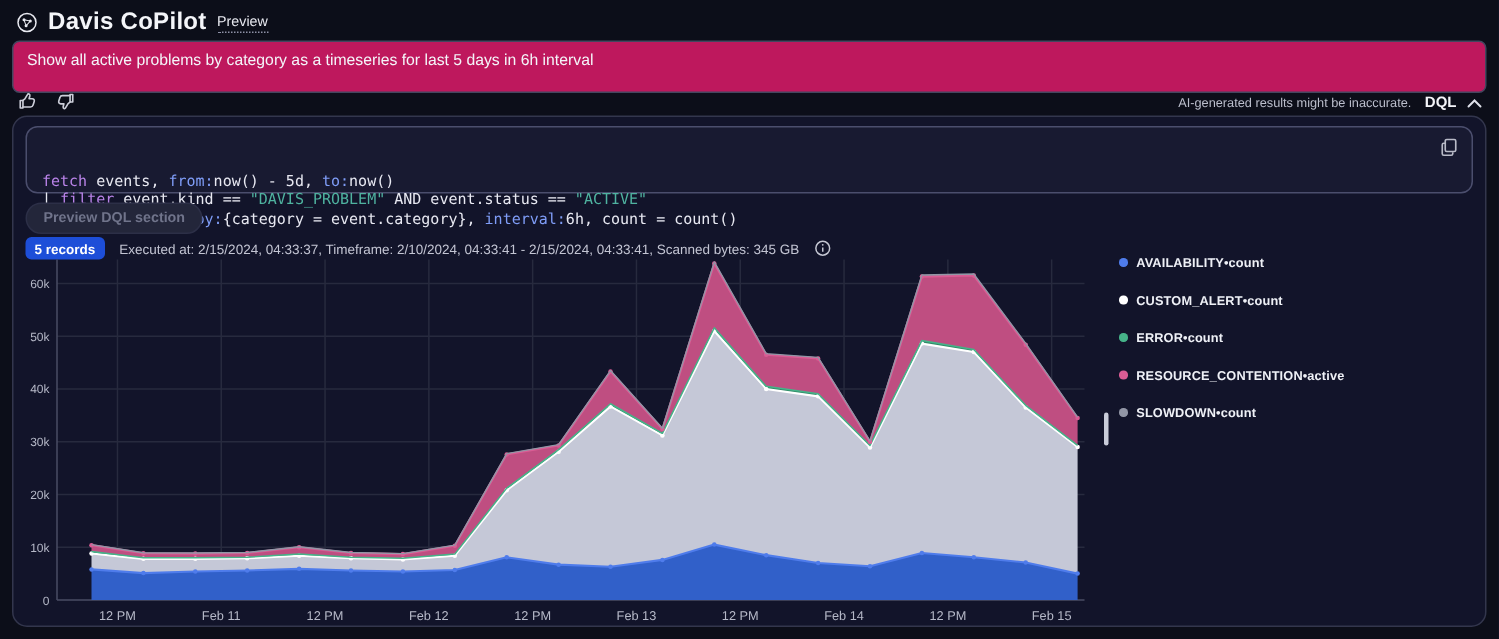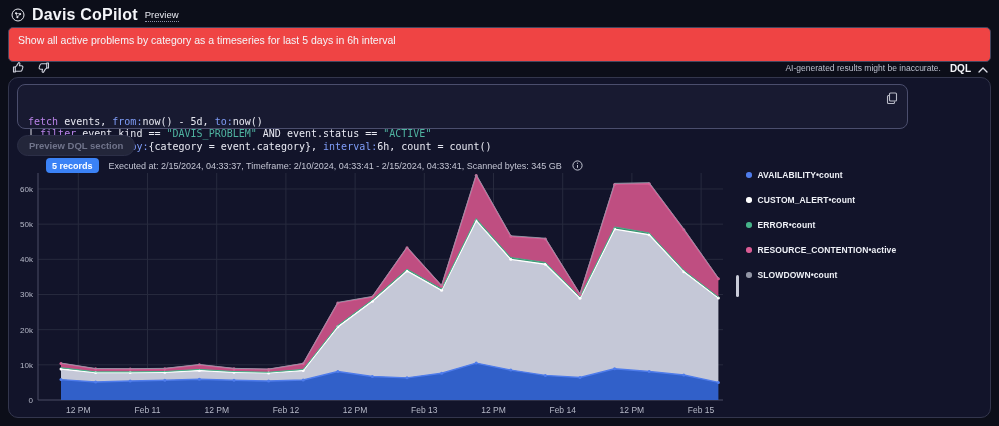--- a/index.html
+++ b/index.html
@@ -11,55 +11,55 @@
     color: #f0f1f6;
     overflow: hidden;
   }
   
   .app-header { display:flex; align-items:center; gap:7px; padding:6px 0 0 11px; height:24px; }
   .app-title { font-size:16px; font-weight:bold; letter-spacing:.2px; color:#f4f5f9; }
   .preview-tag { font-size:9.5px; color:#e8e9f0; border-bottom:1px dotted #8d90a6; padding-bottom:1px; }
   
   .prompt-box {
     position:absolute; left:8px; top:27px; width:983px; height:35px;
-    background:#ef4444; border:1px solid #43465f; border-radius:5px;
+    background:#be185d; border:1px solid #43465f; border-radius:5px;
     padding:6px 9px; font-size:10.5px; color:#f4f5f9; line-height:13px;
   }
   
   .fb-icons { position:absolute; left:12px; top:61px; display:flex; gap:12px; align-items:center; }
   .fb-right { position:absolute; right:11px; top:61px; display:flex; gap:9px; align-items:center; height:14px;text-align:right; }
   .disclaimer { font-size:8.5px; color:#bcbfcd; }
   .dql-toggle { display:flex; gap:7px; align-items:center; cursor:pointer; }
   .dql-label { font-size:10px; font-weight:bold; color:#f4f5f9; }
   .icon-btn { background:none; border:none; padding:0; cursor:pointer; line-height:0; }
   
   .main-panel {
     position:absolute; left:8px; top:77px; width:983px; height:341px;
     background:#12142a; border:1px solid #33364d; border-radius:10px;
   }
   .code-block {
-    position:absolute; left:8px; top:6px; width:891px; height:45px;
+    position:absolute; left:8px; top:6px; width:965px; height:45px;
     background:#181a31; border:1px solid #4b4e6d; border-radius:8px;
     padding:5px 34px 0 10px;
     font-family:"DejaVu Sans Mono", monospace; font-size:10px; line-height:12.8px;
     white-space:pre;
   }
   .tok-kw { color:#b983e8; }
   .tok-param { color:#7f9df7; }
   .tok-str { color:#4fb3a0; }
   .tok-pl { color:#e8e9f2; }
   .copy-btn { position:absolute; right:9px; top:7px; }
   .create-btn {
     position:absolute; left:8px; top:57px;
     background:#23263a; border:1px solid #2c2f47; border-radius:20px;
     color:#70748b; font-size:9.5px; font-weight:bold; padding:4px 11px;
     font-family:"Liberation Sans", sans-serif; cursor:pointer;
   }
   .records-row { position:absolute; left:8px; top:80px; display:flex; align-items:center; gap:10px; }
-  .records-badge { background:#3b82f6; border-radius:4px; padding:2.5px 6px; font-size:9px; font-weight:bold; color:#ffffff;margin-left:29px; }
+  .records-badge { background:#1d4ed8; border-radius:4px; padding:2.5px 6px; font-size:9px; font-weight:bold; color:#ffffff; }
   .exec-meta { font-size:9px; color:#c3c5d3;text-align:right; }
   
   .chart-wrap { position:absolute; left:0; top:88px; width:735px; height:252px; }
   .legend { position:absolute; left:737px; top:92px; display:flex; flex-direction:column; gap:15px; }
   .legend-row { display:flex; align-items:center; gap:6px; height:10px; cursor:pointer; }
   .legend-dot { width:5.5px; height:5.5px; border-radius:50%; flex:0 0 auto; }
   .legend-label { font-size:8.5px; font-weight:bold; color:#eef0f6; letter-spacing:.1px; }
   .chart-scroll-thumb { position:absolute; left:727px; top:197px; width:3px; height:22px; background:#c9ccd9; border-radius:2px; cursor:grab; }
   svg text { font-family:"Liberation Sans", sans-serif; }
 </style>

